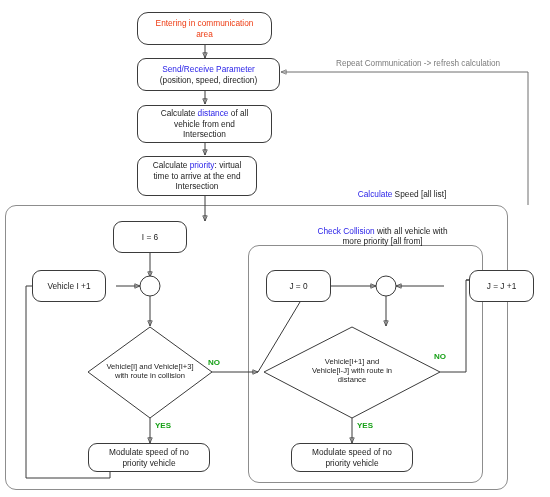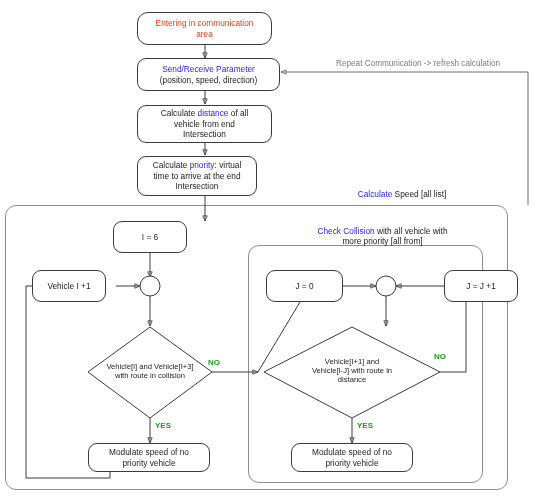--- a/index.html
+++ b/index.html
@@ -160,25 +160,25 @@
   </div>
 
   <div class="node" style="left:113px;top:221px;width:74px;height:32px;">
     <span>I = 6</span>
   </div>
 
   <div class="node" style="left:32px;top:270px;width:74px;height:32px;">
     <span>Vehicle I +1</span>
   </div>
 
-  <div class="node" style="left:266px;top:270px;width:77px;height:32px;">
+  <div class="node" style="left:266px;top:270px;width:65px;height:32px;">
     <span>J = 0</span>
   </div>
 
-  <div class="node" style="left:444px;top:270px;width:74px;height:32px;">
+  <div class="node" style="left:469px;top:270px;width:65px;height:32px;">
     <span>J = J +1</span>
   </div>
 
   <div class="node" style="left:88px;top:443px;width:122px;height:29px;">
     <div>
       <span>Modulate speed of no</span><br>
       <span>priority vehicle</span>
     </div>
   </div>
 

